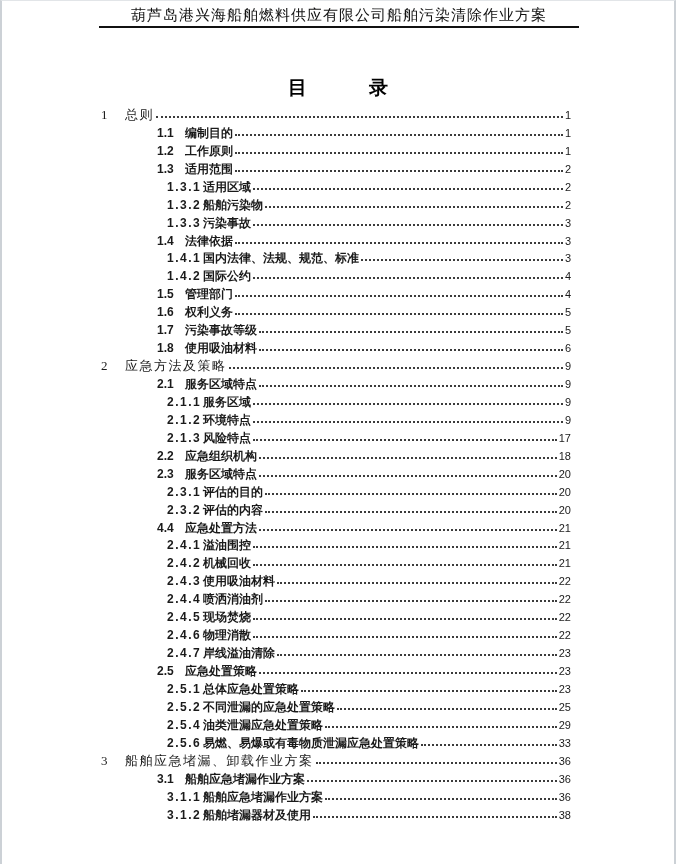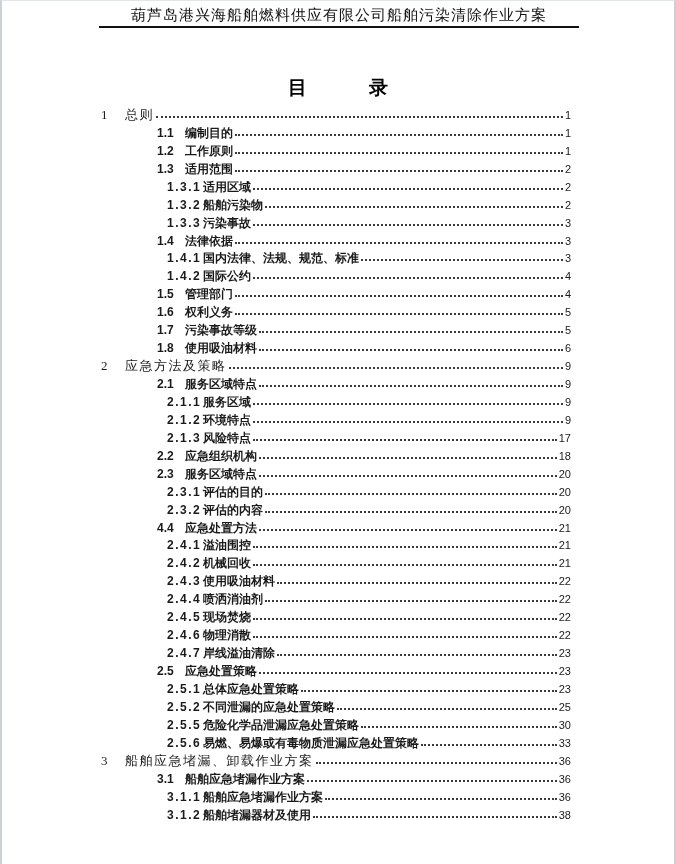--- a/index.html
+++ b/index.html
@@ -286,24 +286,24 @@
     <span class="dots"></span>
     <span class="pagenum">23</span>
   </div>
       <div class="row lvl3">
     <span class="num">2.5.2</span>
     <span class="label">不同泄漏的应急处置策略</span>
     <span class="dots"></span>
     <span class="pagenum">25</span>
   </div>
       <div class="row lvl3">
-    <span class="num">2.5.5</span>
-    <span class="label">危险化学品泄漏应急处置策略</span>
-    <span class="dots"></span>
-    <span class="pagenum">30</span>
+    <span class="num">2.5.4</span>
+    <span class="label">油类泄漏应急处置策略</span>
+    <span class="dots"></span>
+    <span class="pagenum">29</span>
   </div>
       <div class="row lvl3">
     <span class="num">2.5.6</span>
     <span class="label">易燃、易爆或有毒物质泄漏应急处置策略</span>
     <span class="dots"></span>
     <span class="pagenum">33</span>
   </div>
       <div class="row lvl1">
     <span class="num">3</span>
     <span class="label">船舶应急堵漏、卸载作业方案</span>

